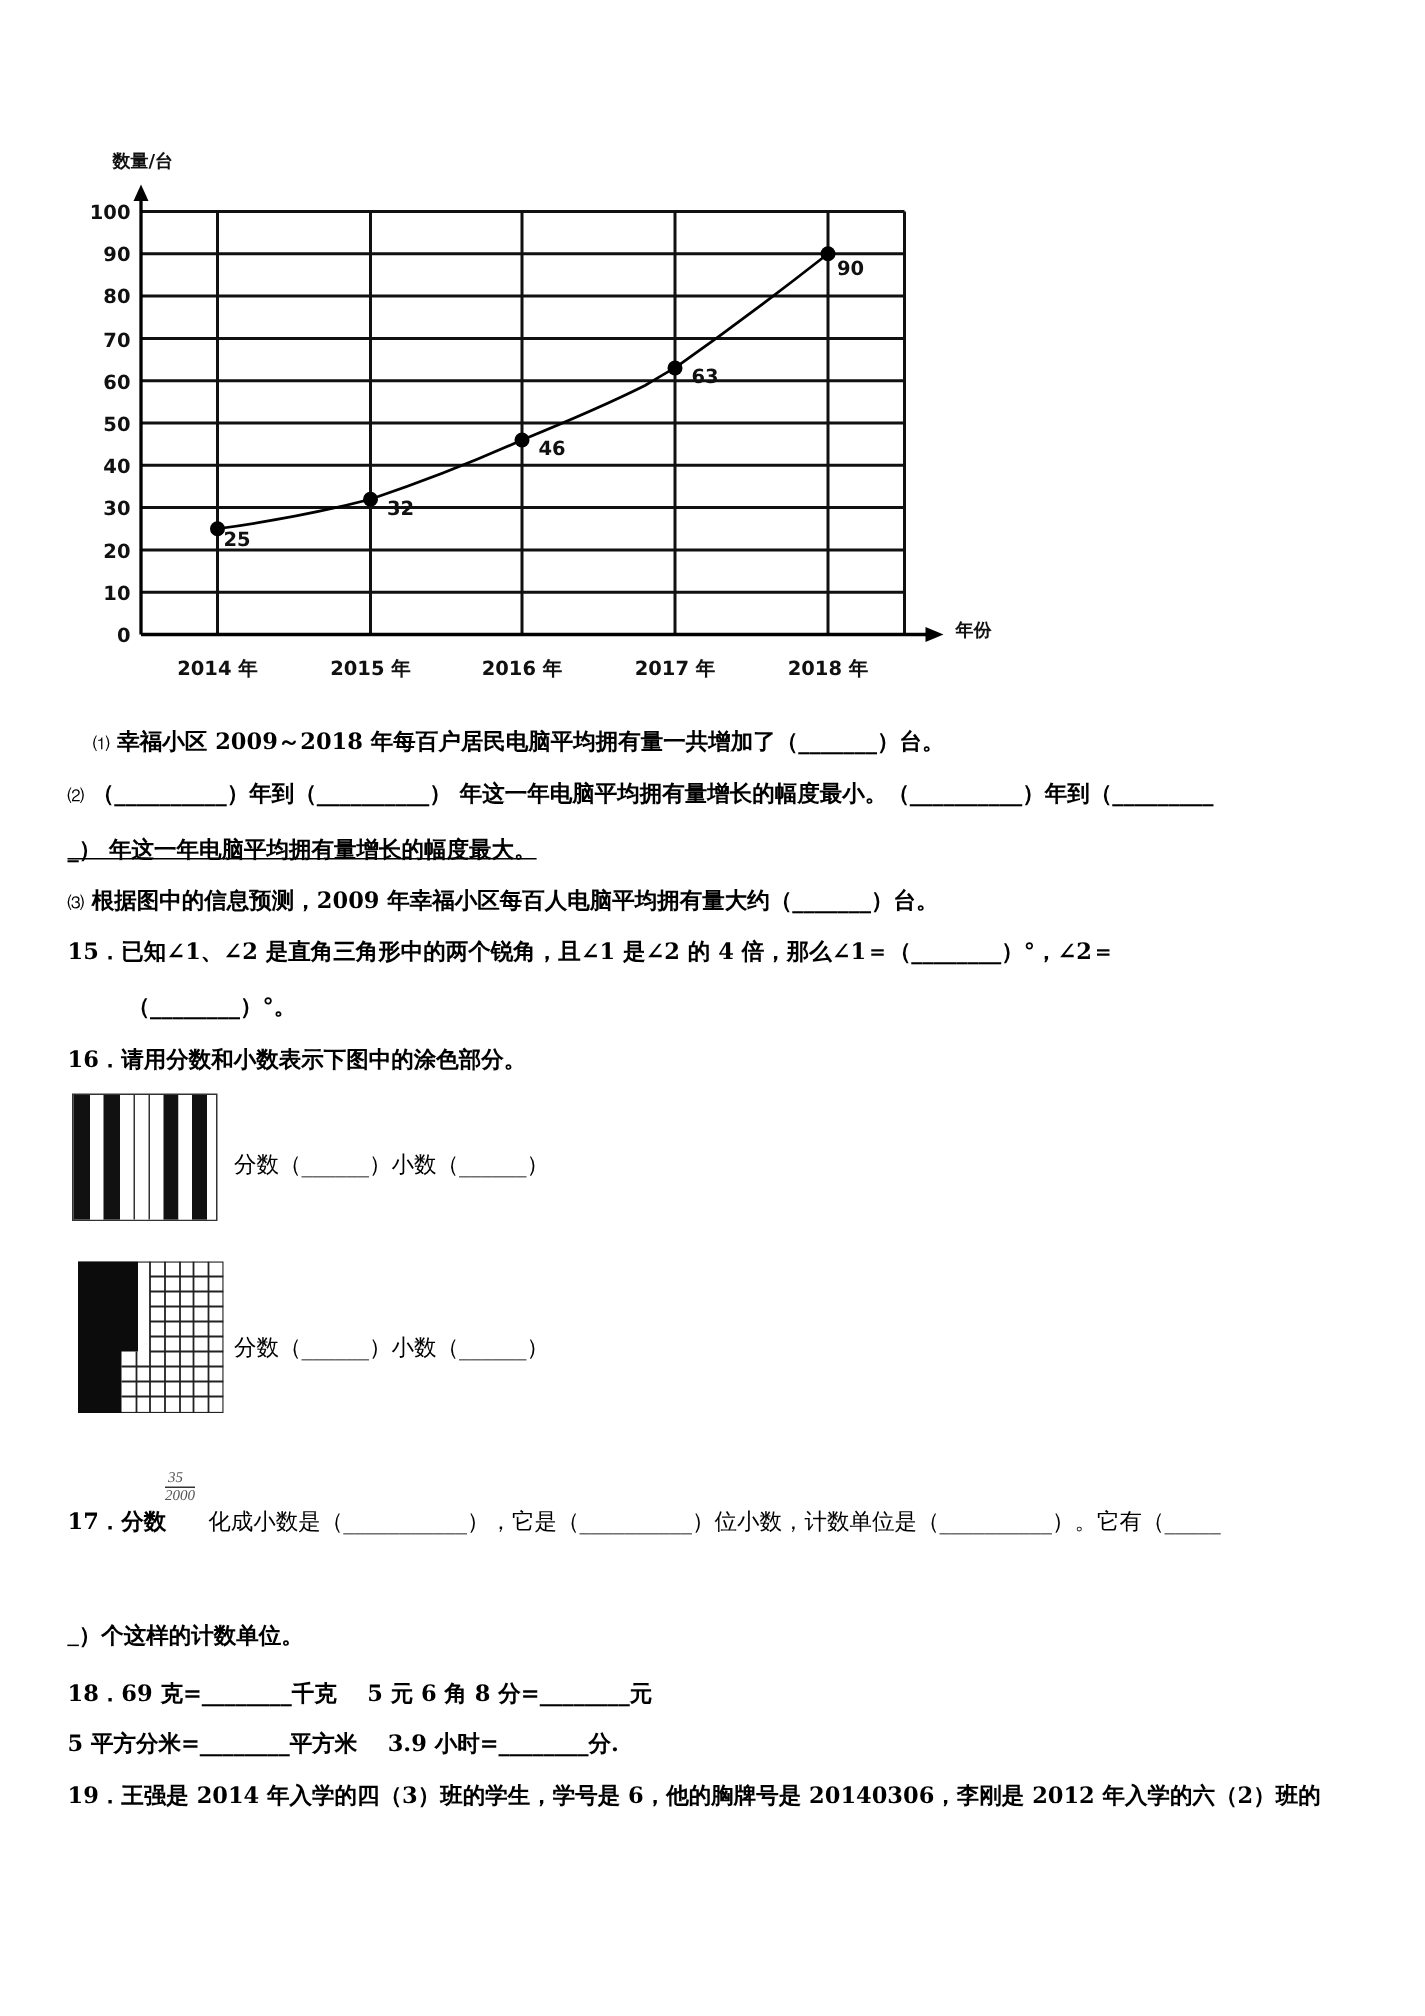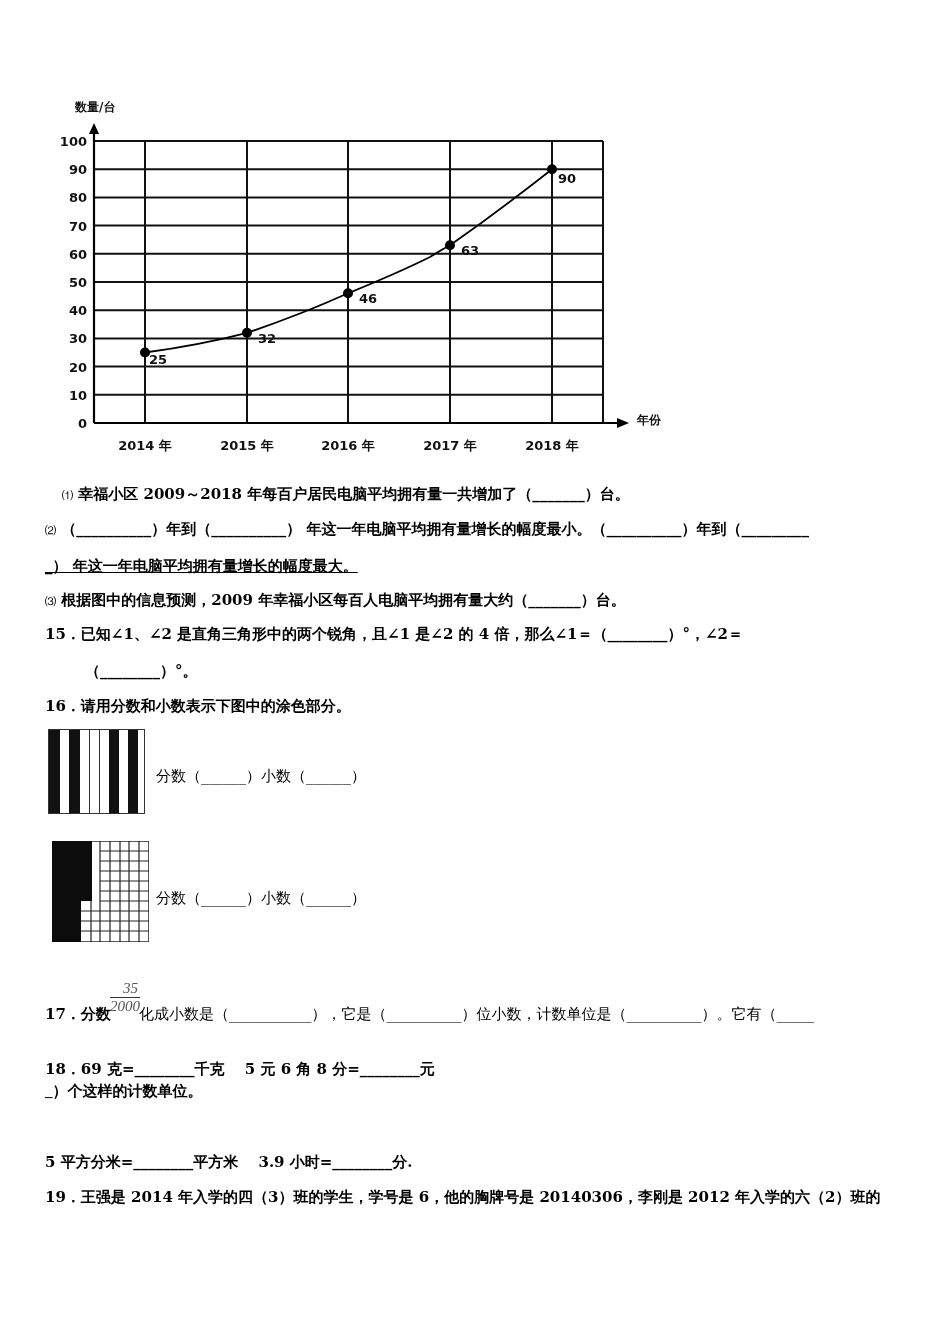--- a/index.html
+++ b/index.html
@@ -2,21 +2,21 @@
 <html><head>
 <meta charset="utf-8">
 <style>
   html, body { margin:0; padding:0; background:#ffffff; }
   body { width:950px; height:1344px; position:relative; overflow:hidden;
          font-family: "DejaVu Serif", "Liberation Serif", serif; color:#000; }
   .abs { position:absolute; white-space:nowrap; }
   .line { font-size:15px; font-weight:bold; line-height:20px; }
   .small-num { font-size:11px; font-weight:normal; }
   svg text { font-family: "DejaVu Sans", "Liberation Sans", sans-serif; font-weight:bold; }
-  .frac { position:absolute; font-family:"Liberation Serif", serif; font-style:italic; font-size:15px; color:#555; text-align:right; }
+  .frac { position:absolute; font-family:"Liberation Serif", serif; font-style:italic; font-size:10px; color:#555; text-align:left; }
   .frac .num { border-bottom:1px solid #333; padding:0 2px; display:block; }
 </style>
 </head>
 <body>
 
 <div class="abs" style="left:50px; top:90px; width:630px; height:380px;">
   <svg width="630" height="380" viewBox="50 90 630 380" xmlns="http://www.w3.org/2000/svg">
 
     <g stroke="#111" stroke-width="2" fill="none">
       <line x1="94" y1="141" x2="603" y2="141"></line>
@@ -150,16 +150,16 @@
 
 <div class="frac" style="left:110px; top:980px;">
   <span class="num">35</span>
   <span>2000</span>
 </div>
 <div class="abs line" style="left:45px; top:1004px;">
   <span>17．分数</span><span style="display:inline-block; width:28px;"></span><span style="font-weight:normal;">化成小数是（___________），它是（__________）位小数，计数单位是（__________）。它有（_____</span>
 </div>
 <div class="abs line" style="left:45px; top:1081px;font-family:Liberation Serif, serif;">_）个这样的计数单位。</div>
 
-<div class="abs line" style="left:45px; top:1059px;text-align:center;">18．69 克=________千克　 5 元 6 角 8 分=________元</div>
+<div class="abs line" style="left:45px; top:1119px;text-align:center;">18．69 克=________千克　 5 元 6 角 8 分=________元</div>
 <div class="abs line" style="left:45px; top:1152px;">5 平方分米=________平方米　 3.9 小时=________分.</div>
 
 <div class="abs line" style="left:45px; top:1187px;">19．王强是 2014 年入学的四（3）班的学生，学号是 6，他的胸牌号是 20140306，李刚是 2012 年入学的六（2）班的</div>
 
 </body></html>

